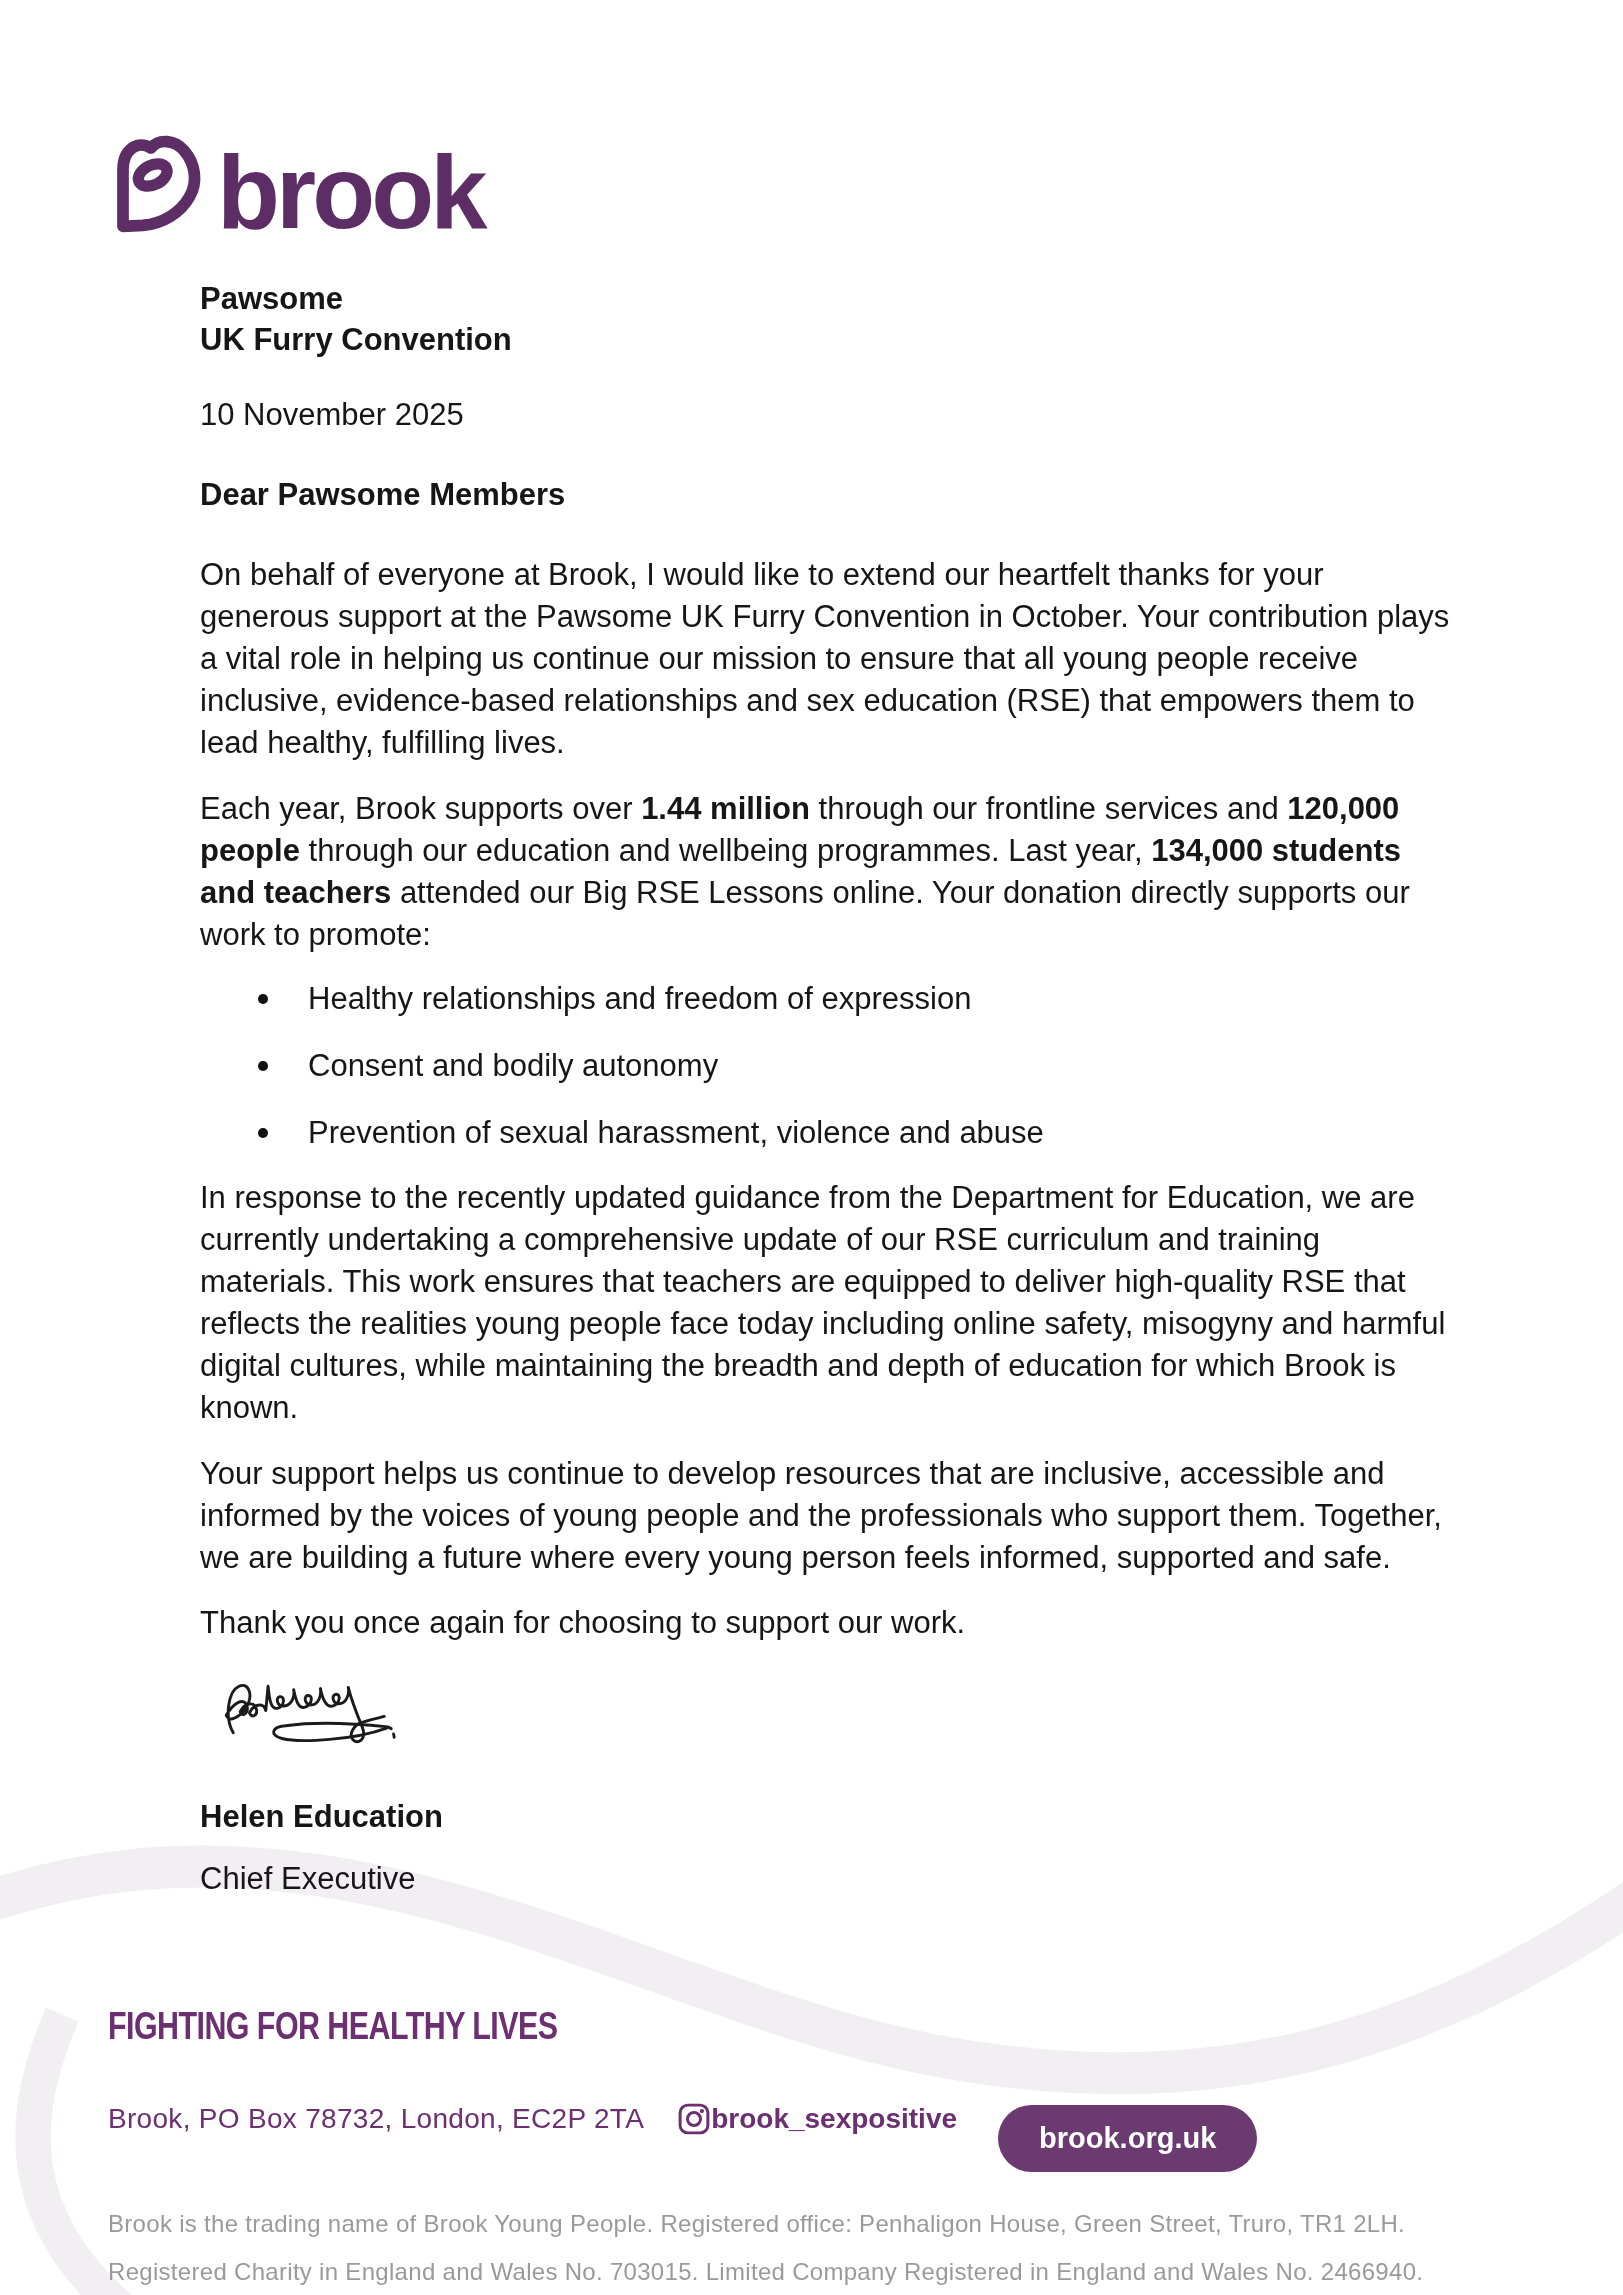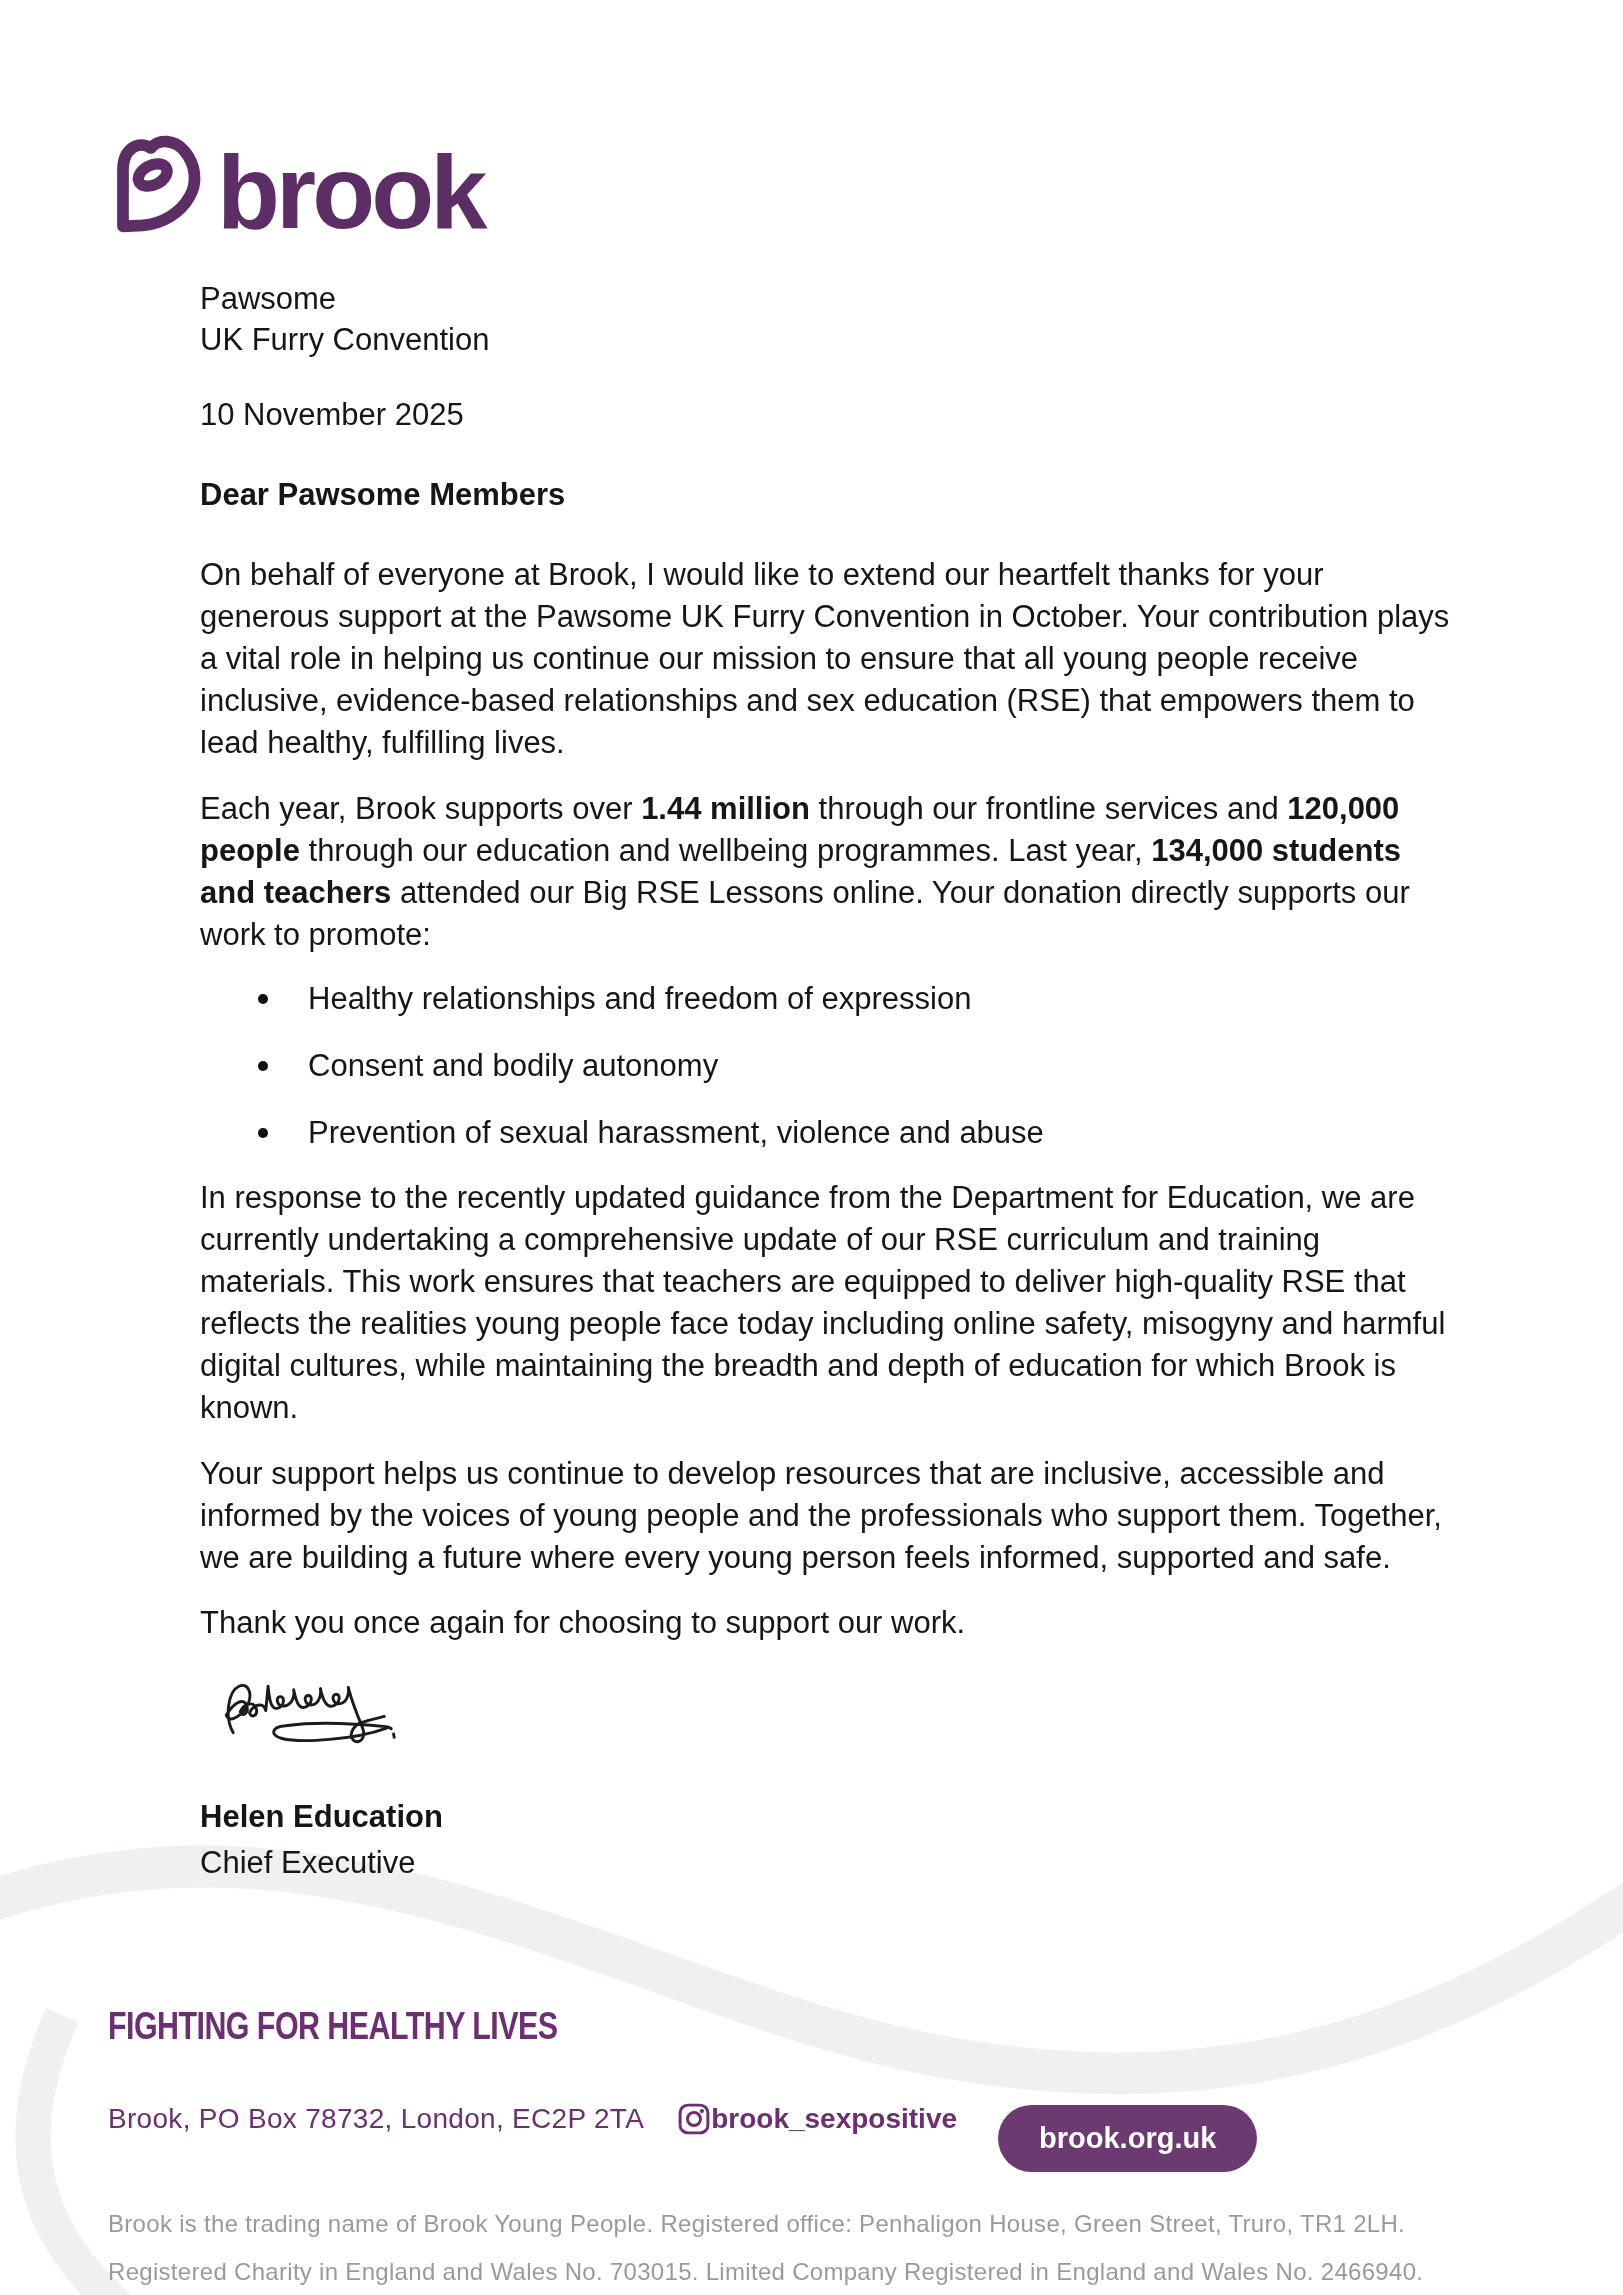--- a/index.html
+++ b/index.html
@@ -30,38 +30,38 @@
   .logo-mark{width:99px;height:106px;}
   .logo-mark path,.logo-mark ellipse{fill:none;stroke:var(--brand_purple);stroke-linecap:round;stroke-linejoin:round;}
   .logo-word{
     font-size:103px;font-weight:700;letter-spacing:-3.9px;
     color:var(--brand_purple);line-height:0.78;
     padding-bottom:3.9px;
   }
 
   
   .letter{position:absolute;left:200px;top:278px;width:1250px;font-size:31px;line-height:42px;}
-  .recipient div{line-height:41px;}
+  .recipient div{line-height:41px;font-weight:bold;}
   .date{margin-top:34px;}
   .salutation{margin-top:38px;font-weight:700;}
   .letter p{margin-top:23.6px;}
   .letter p:first-of-type{margin-top:38px;}
   .b{font-weight:700;}
   ul.bullets{margin-top:22px;list-style:none;}
   ul.bullets li{position:relative;padding-left:108px;margin-top:25px;line-height:42px;}
   ul.bullets li:first-child{margin-top:0;}
   ul.bullets li .dot{
     position:absolute;left:58px;top:16.4px;width:9.8px;height:9.8px;border-radius:50%;
     background:#111;display:inline-block;
   }
   .closing{margin-top:26px;}
   .signature{display:block;margin:18.3px 0 0 -3.9px;width:308px;height:122px;}
   .signature path{fill:none;stroke:#1b1b1b;stroke-width:5;stroke-linecap:round;stroke-linejoin:round;}
   .sig-name{margin-top:11.8px;font-weight:700;}
-  .sig-title{margin-top:4px;}
+  .sig-title{margin-top:20px;}
 
   
   .footer{position:absolute;left:108px;right:79px;top:2004px;}
   .tagline{
     display:inline-block;font-size:39px;font-weight:700;letter-spacing:-0.7px;
     color:var(--footer_purple);transform:scaleX(0.78);transform-origin:left center;
     white-space:nowrap;
   }
   .frow{display:flex;align-items:center;margin-top:17px;}
   .faddr{font-size:28px;color:var(--footer_purple);letter-spacing:0.3px;}

